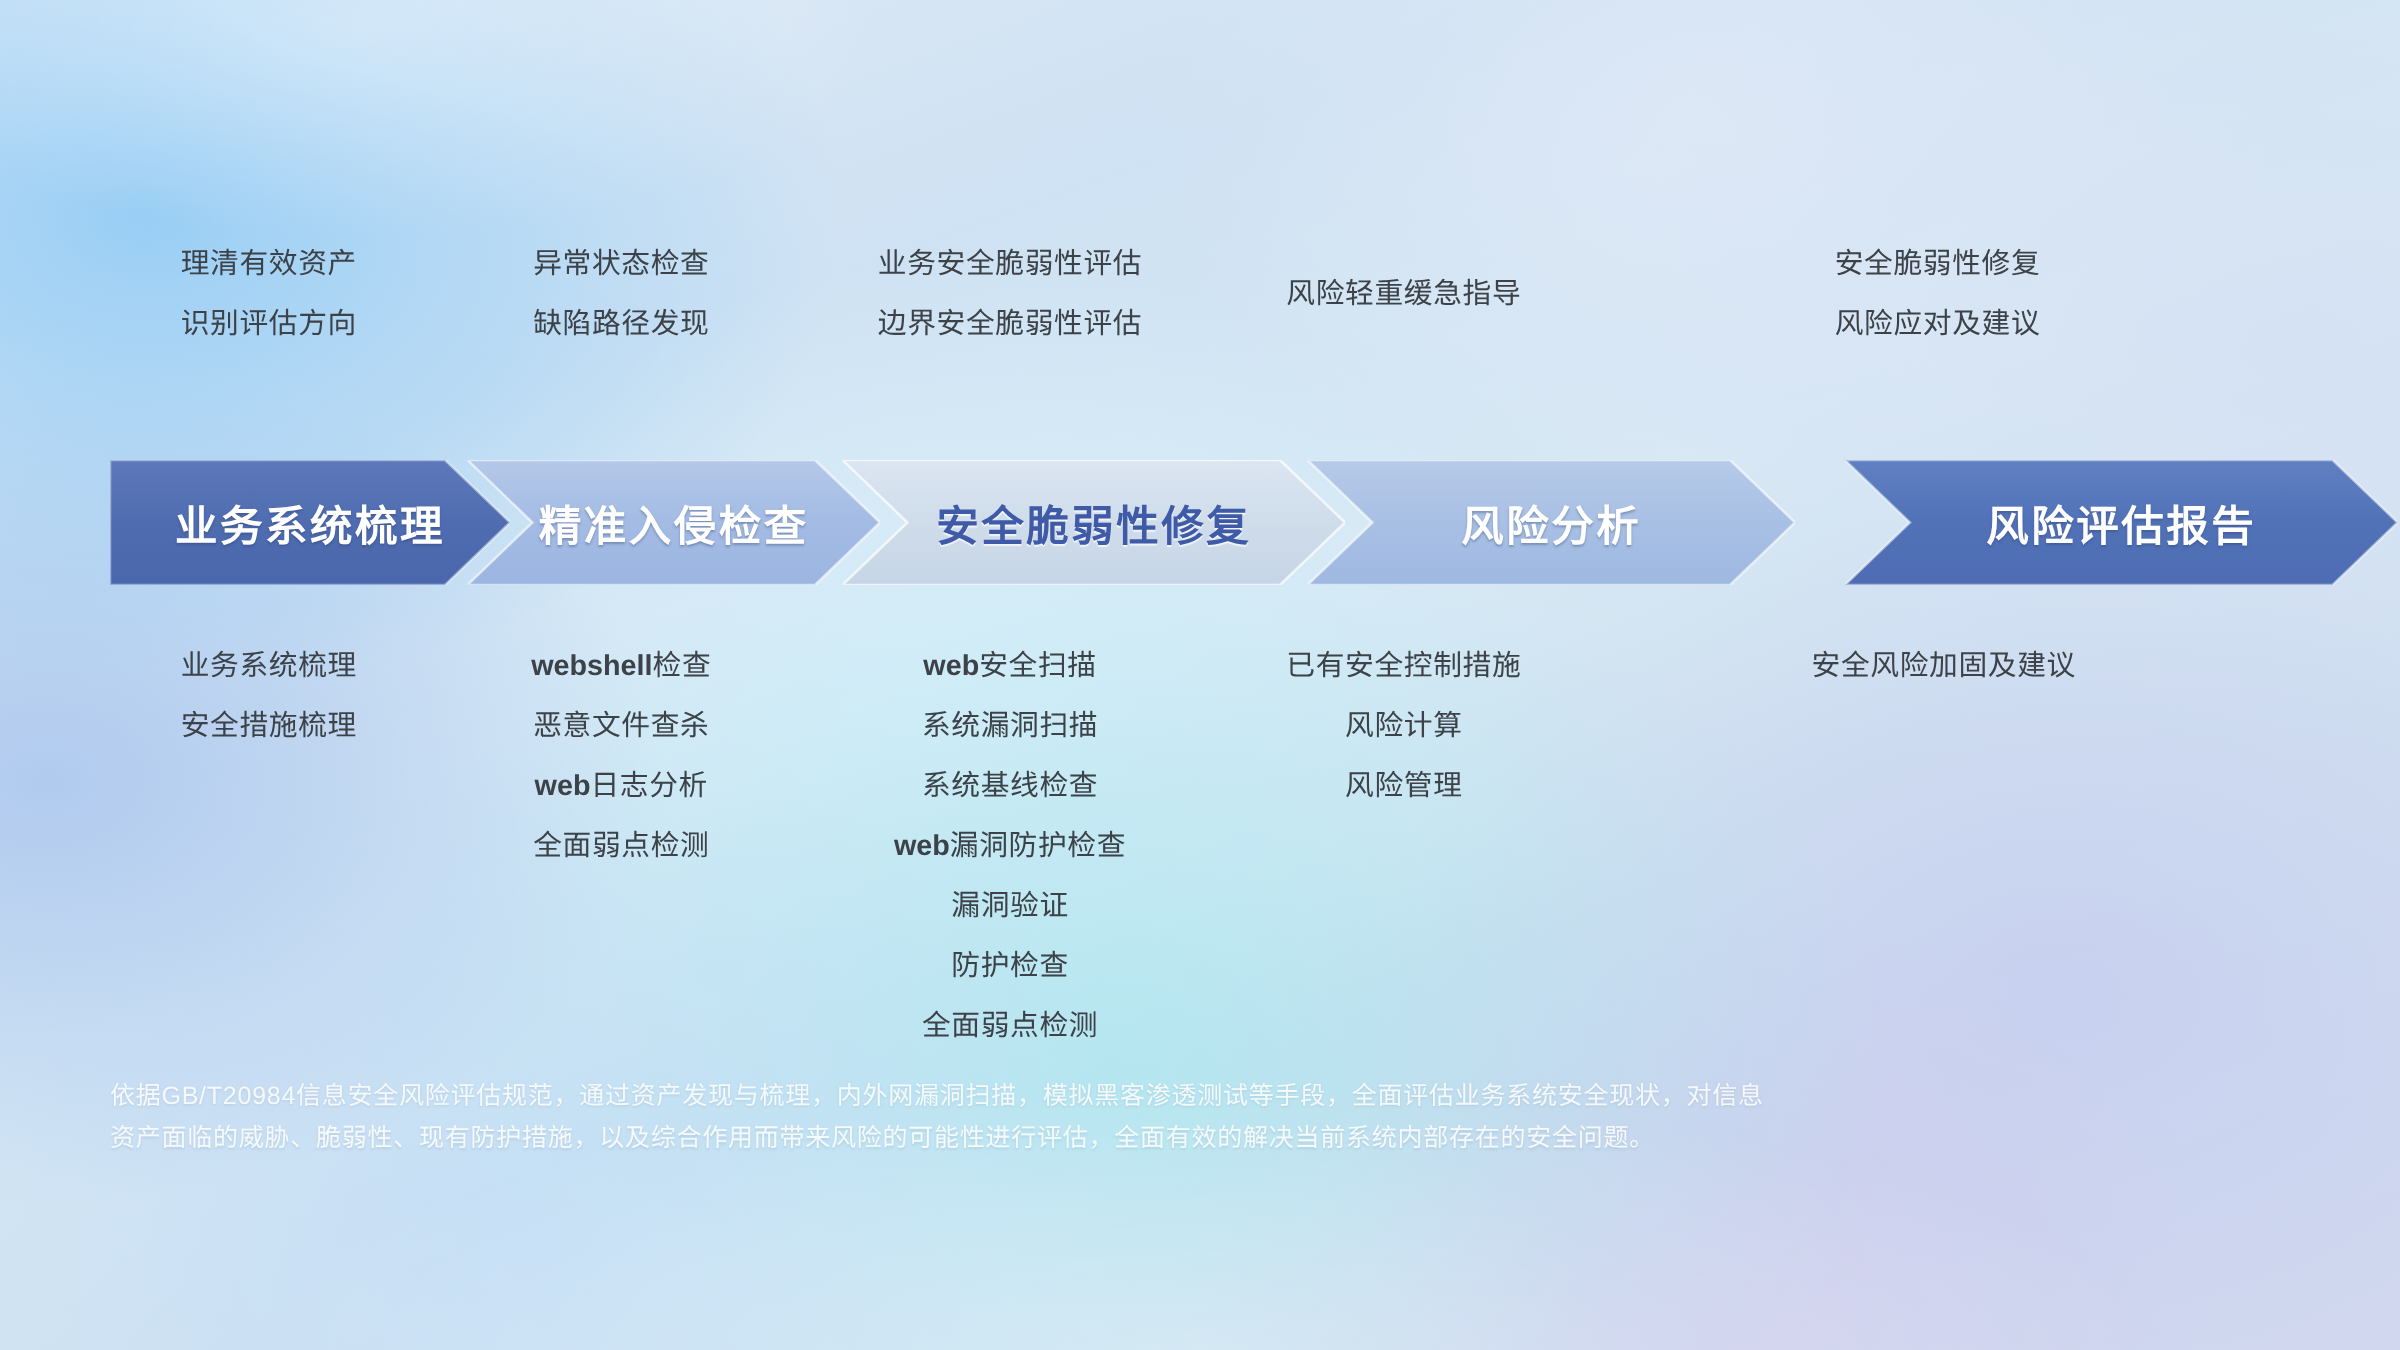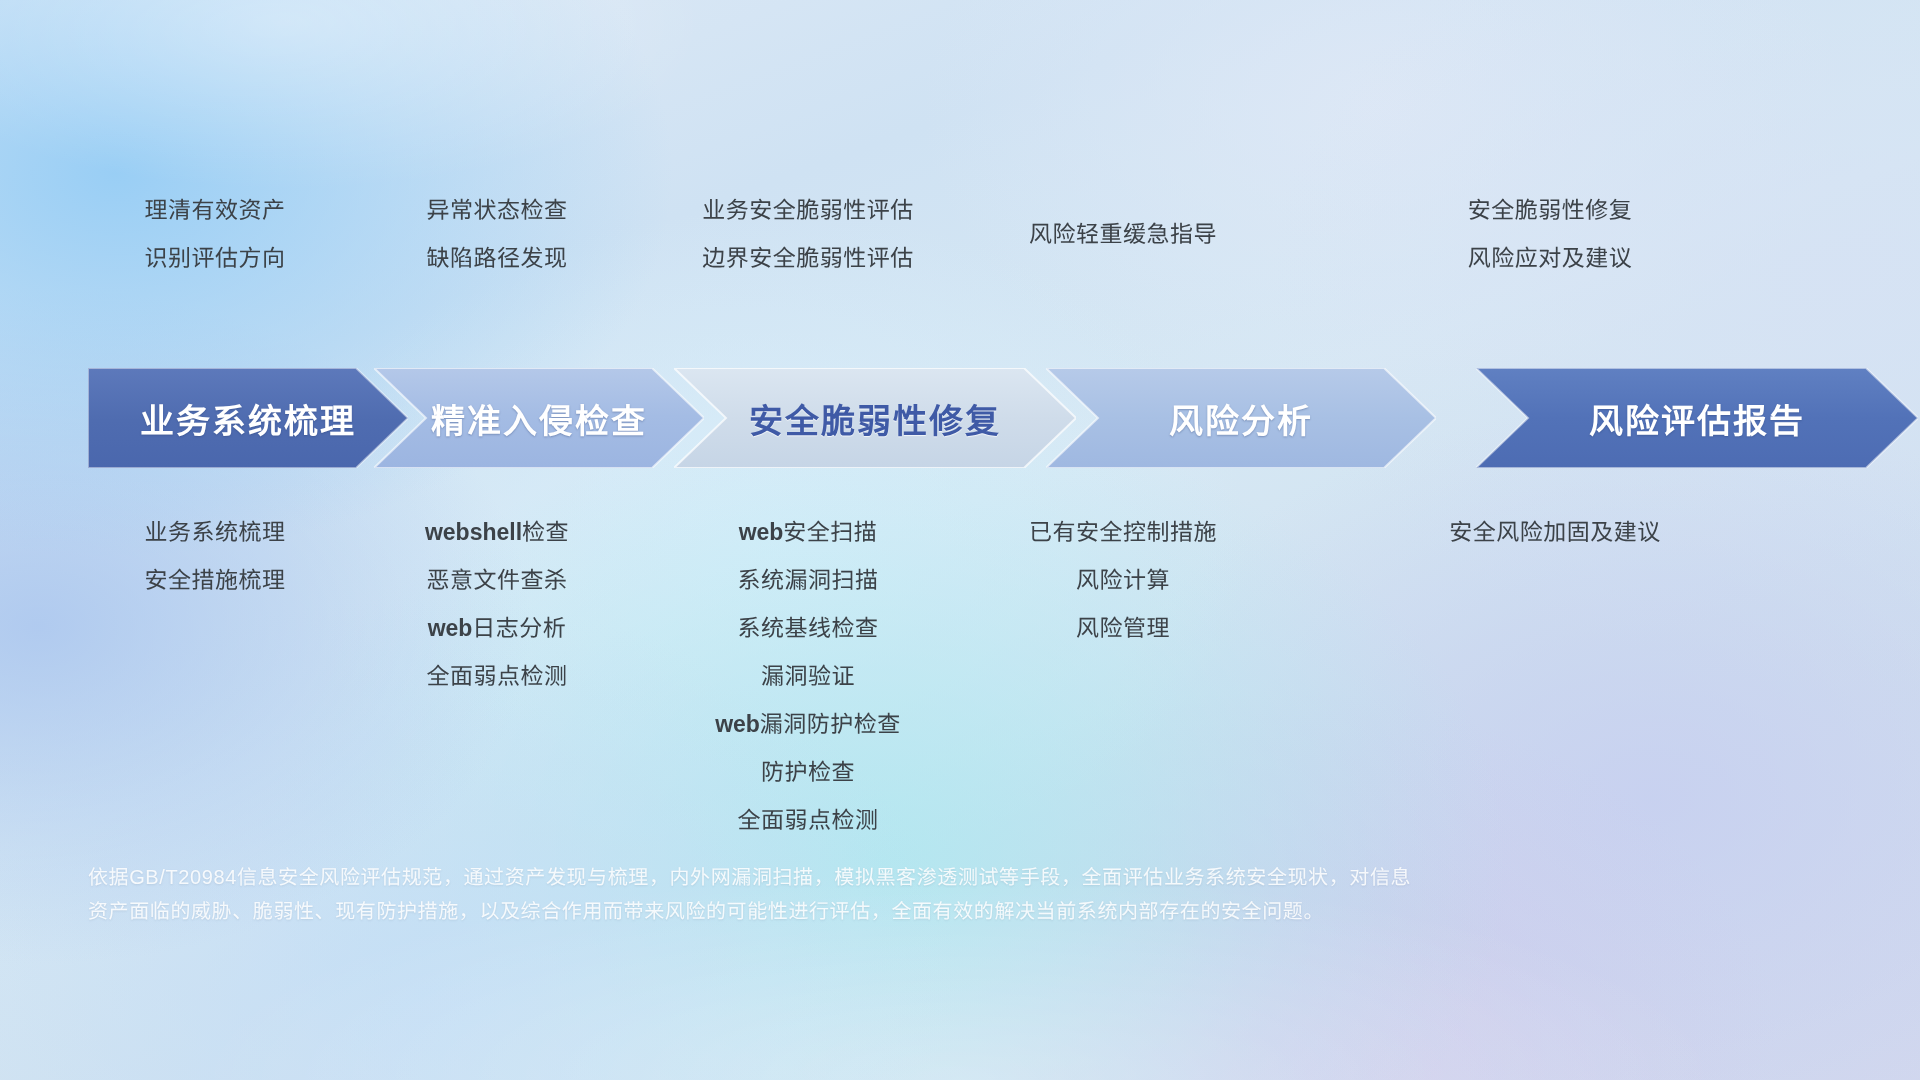--- a/index.html
+++ b/index.html
@@ -237,22 +237,22 @@
     <span class="line"><b>webshell</b>检查</span>
     <span class="line">恶意文件查杀</span>
     <span class="line"><b>web</b>日志分析</span>
     <span class="line">全面弱点检测</span>
   </div>
 
   <div class="col-text bottom-text" style="left:608px; top:508px; width:400px;">
     <span class="line"><b>web</b>安全扫描</span>
     <span class="line">系统漏洞扫描</span>
     <span class="line">系统基线检查</span>
+    <span class="line"><b>web</b>漏洞防护检查</span>
     <span class="line">漏洞验证</span>
-    <span class="line"><b>web</b>漏洞防护检查</span>
     <span class="line">防护检查</span>
     <span class="line">全面弱点检测</span>
   </div>
 
   <div class="col-text bottom-text" style="left:938px; top:508px; width:370px;">
     <span class="line">已有安全控制措施</span>
     <span class="line">风险计算</span>
     <span class="line">风险管理</span>
   </div>
 

